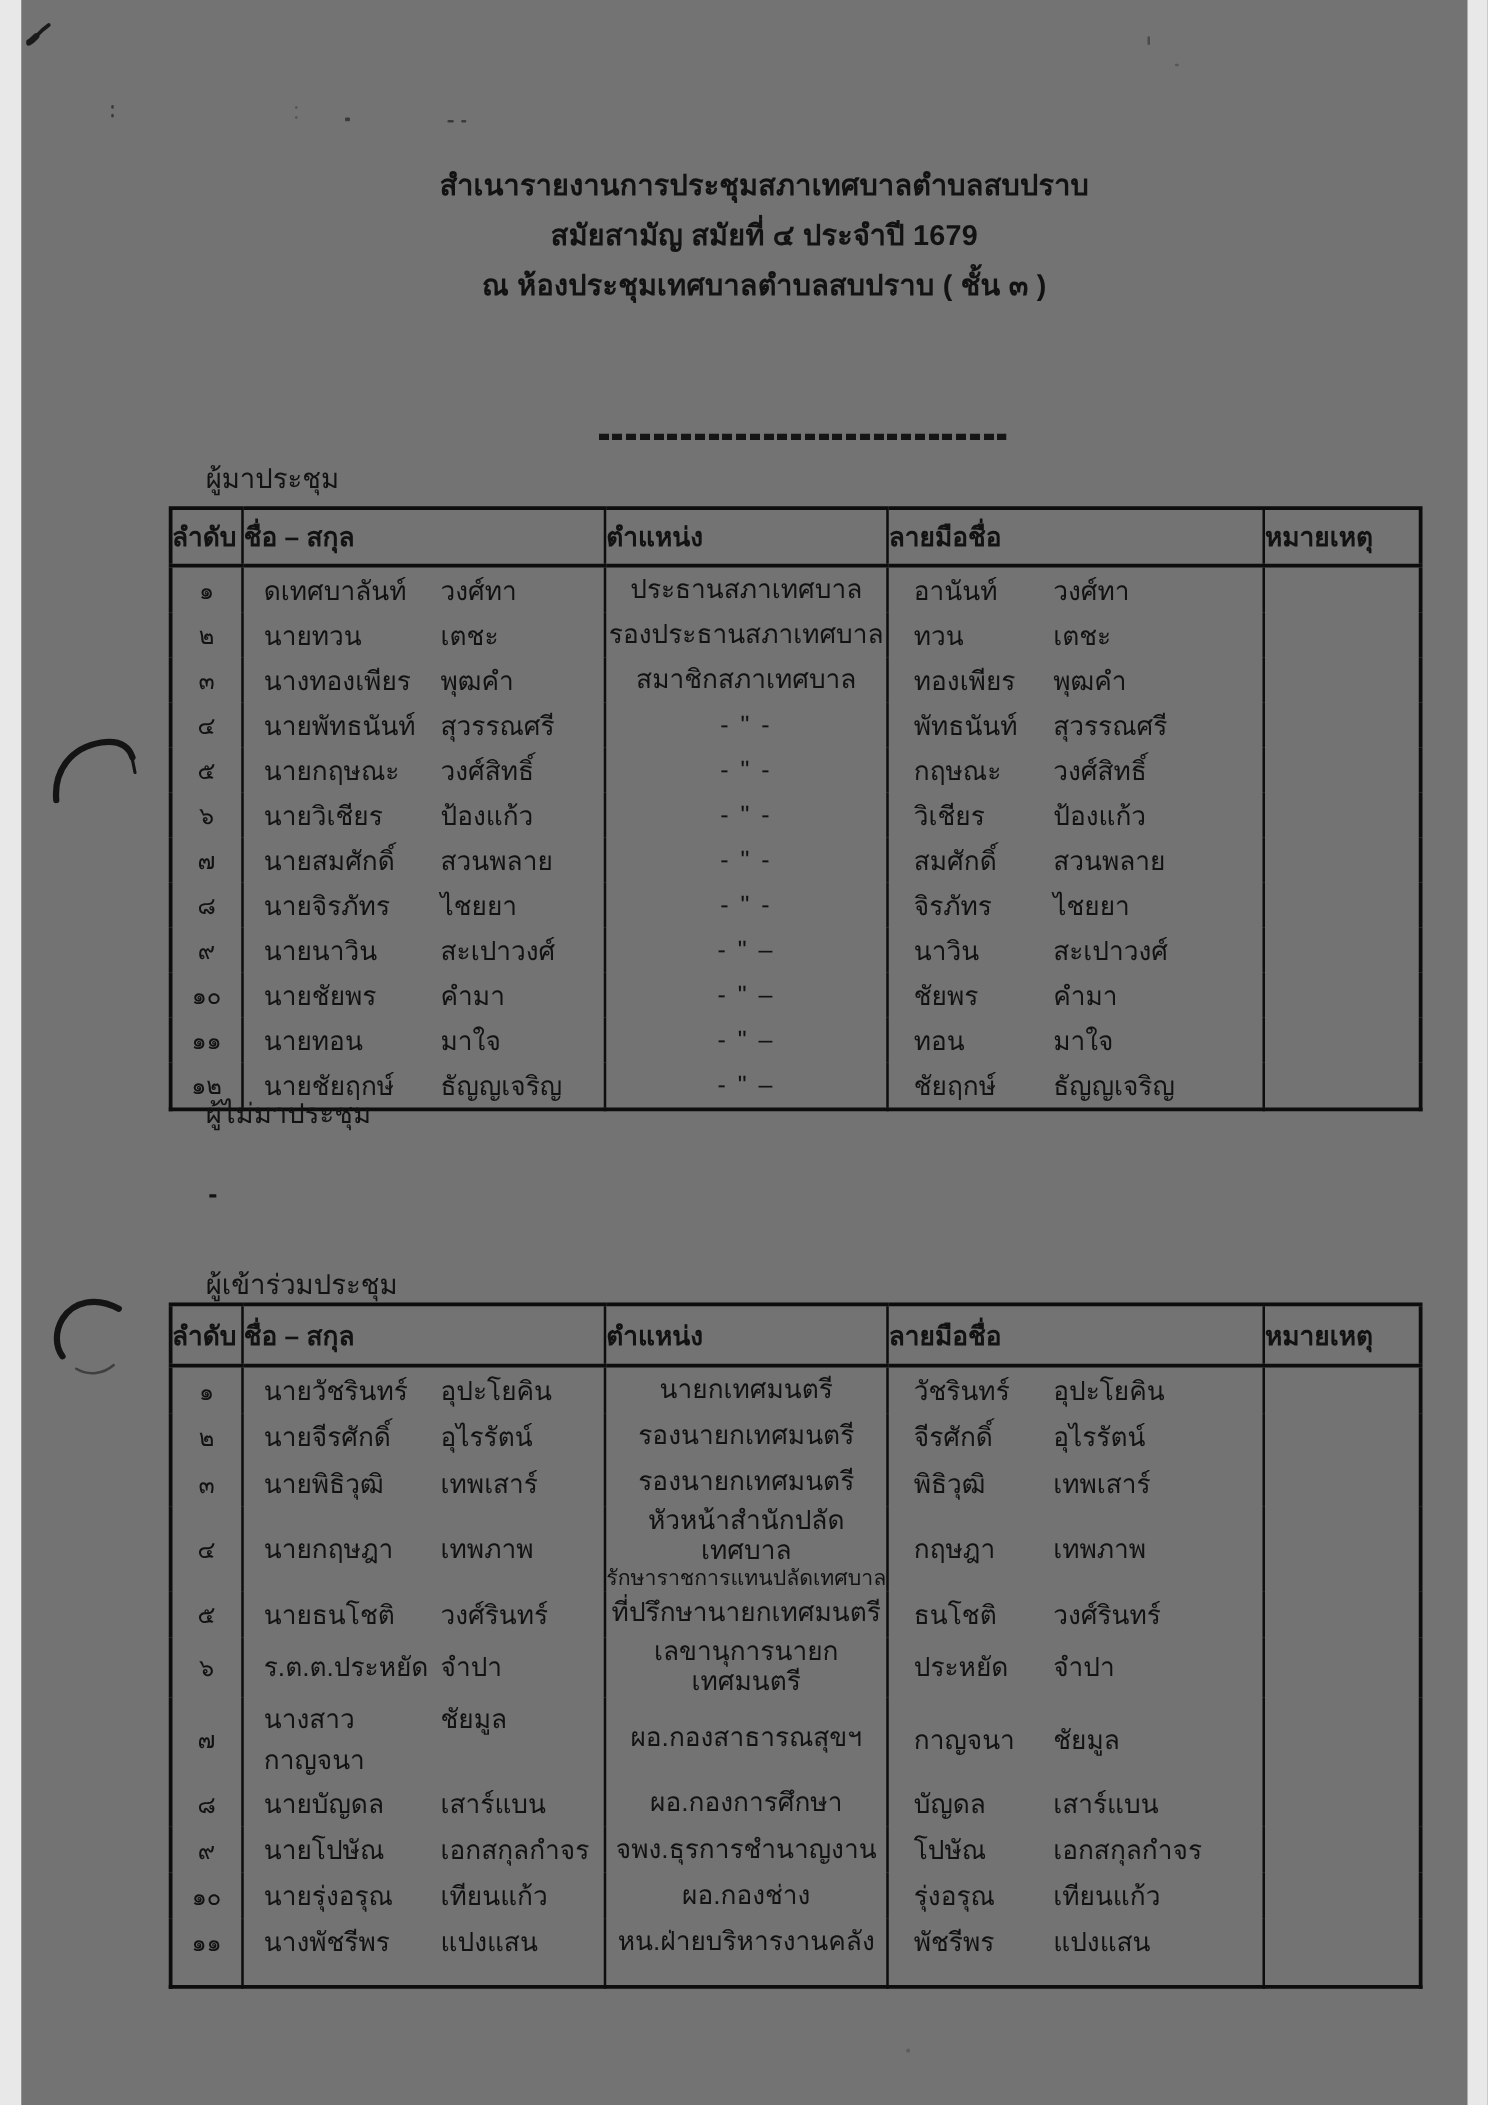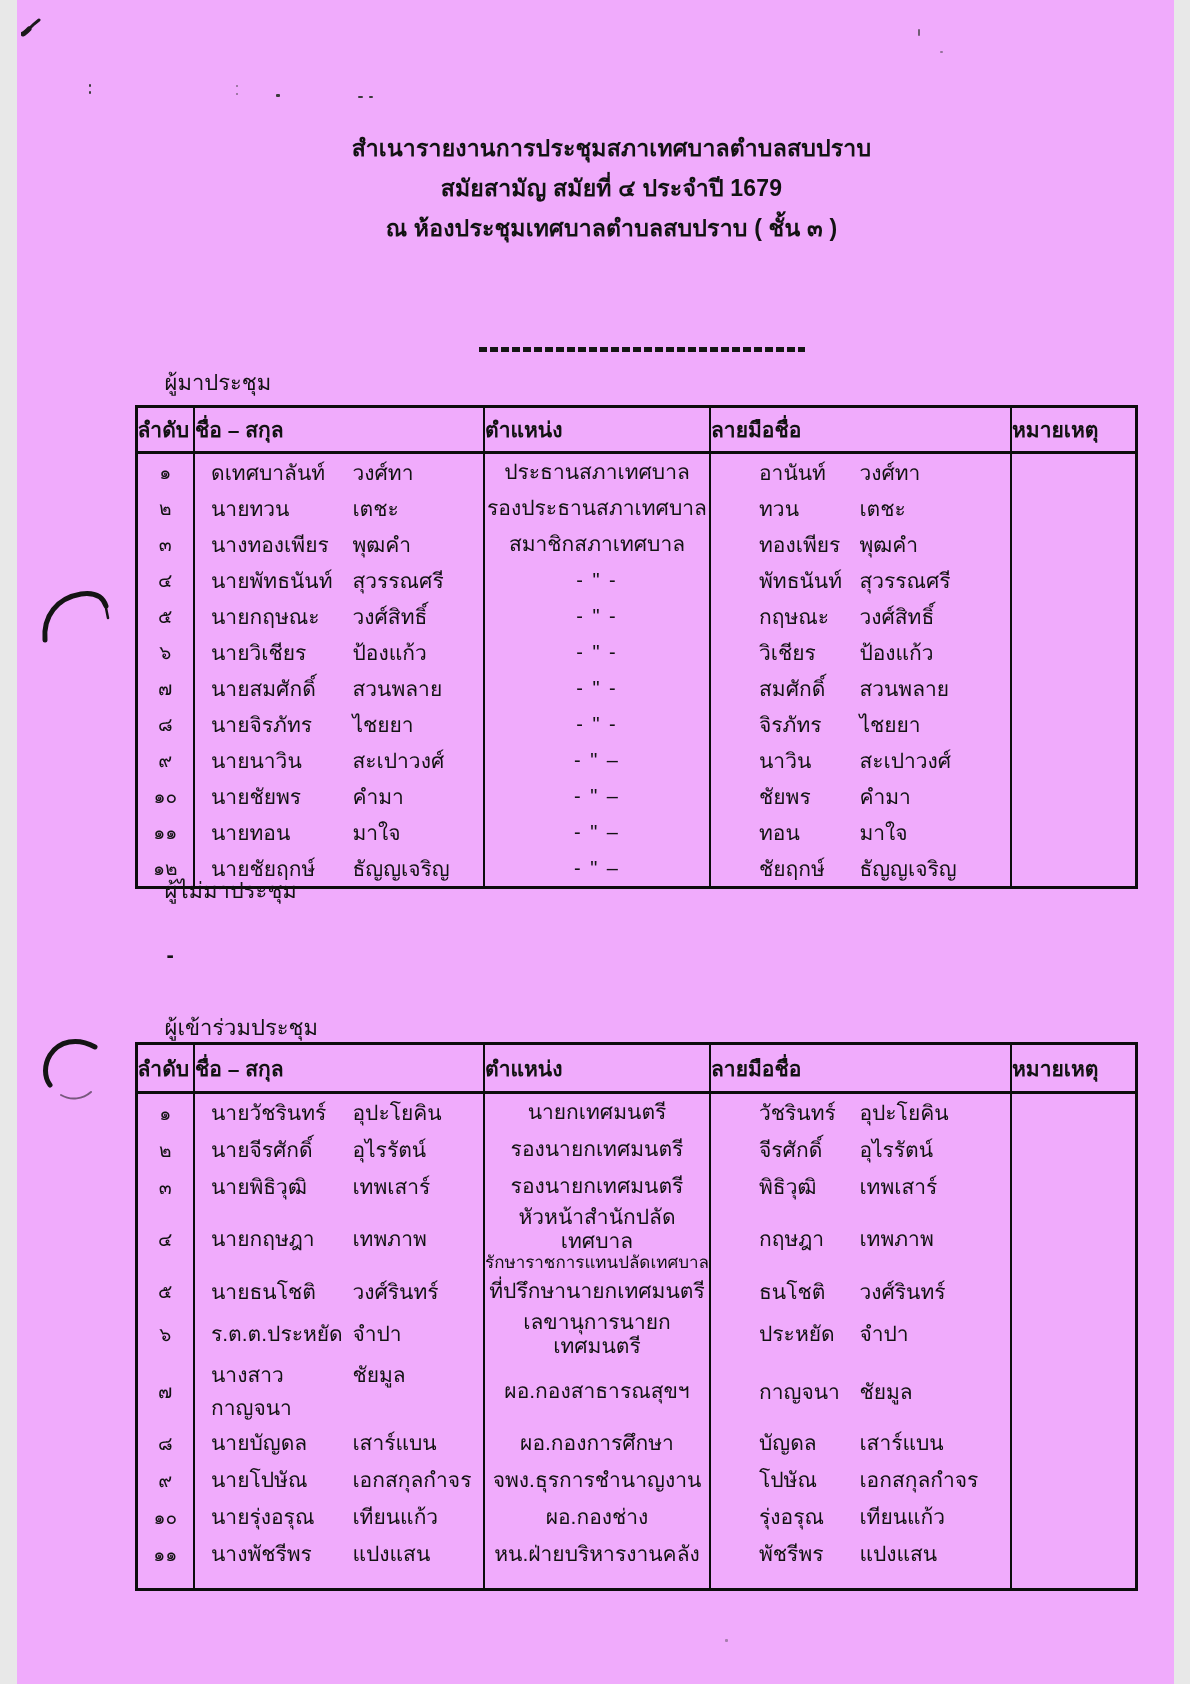--- a/index.html
+++ b/index.html
@@ -1,20 +1,20 @@
 <!DOCTYPE html>
 <html><head>
 <meta charset="utf-8">
 <style>
   html,body{margin:0;padding:0;background:#e8e8e8;}
   .page{
     position:relative;
     width:1157px;height:1684px;
     margin:0 auto;
-    background:#f0abfc;
+    background:#737373;
     font-family:"Liberation Sans","DejaVu Sans",sans-serif;
     color:#121212;
     overflow:hidden;
   }
   
   .title-block{
     position:absolute;top:128px;left:0;width:1190px;
     text-align:center;
   }
   .title-line{
@@ -58,21 +58,21 @@
   #table-attendees td{height:36px;}
   #table-participants td{height:37px;}
   #table-participants tr.tall td{height:58px;}
   #table-participants tr.filler td{height:16px;}
   td.c-num{text-align:center;font-size:19px;}
   td.c-pos{text-align:center;line-height:1.15;}
   .pos-sub{font-size:17px;display:block;}
   .namewrap{display:flex;padding-left:16px;}
   .namewrap .p1{width:52%;}
   .namewrap .p2{flex:1;}
-  .sigwrap{display:flex;padding-left:20px;margin-left:28px;}
+  .sigwrap{display:flex;padding-left:20px;}
   .sigwrap .p1{width:40%;}
   .sigwrap .p2{flex:1;}
   .ditto{font-size:20px;letter-spacing:2px;}
   
   .artifact{position:absolute;pointer-events:none;}
   .speck{background:#3a3a3a;border-radius:1px;}
 </style>
 </head>
 <body>
 

